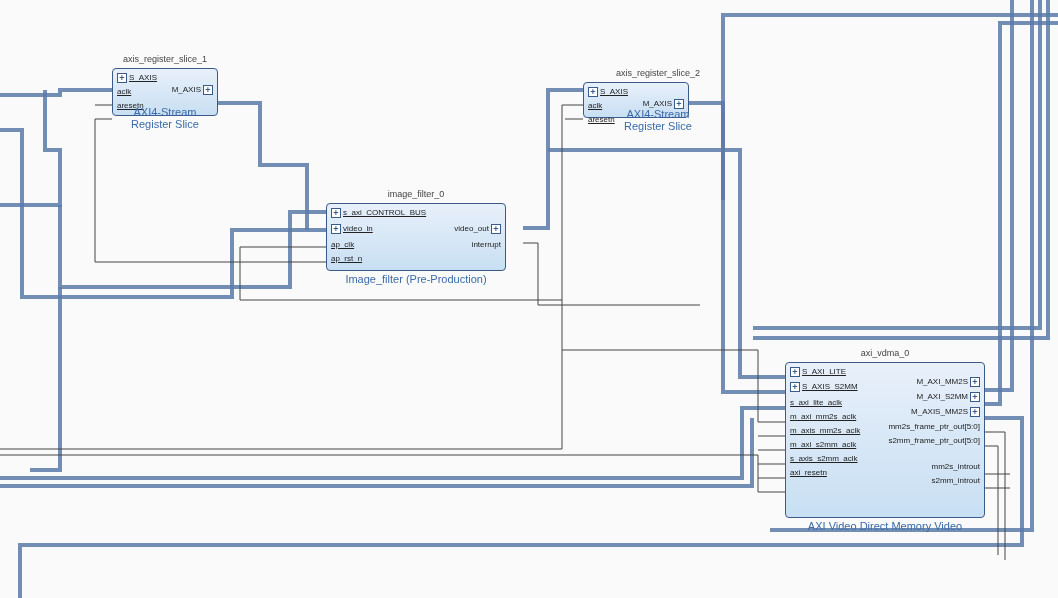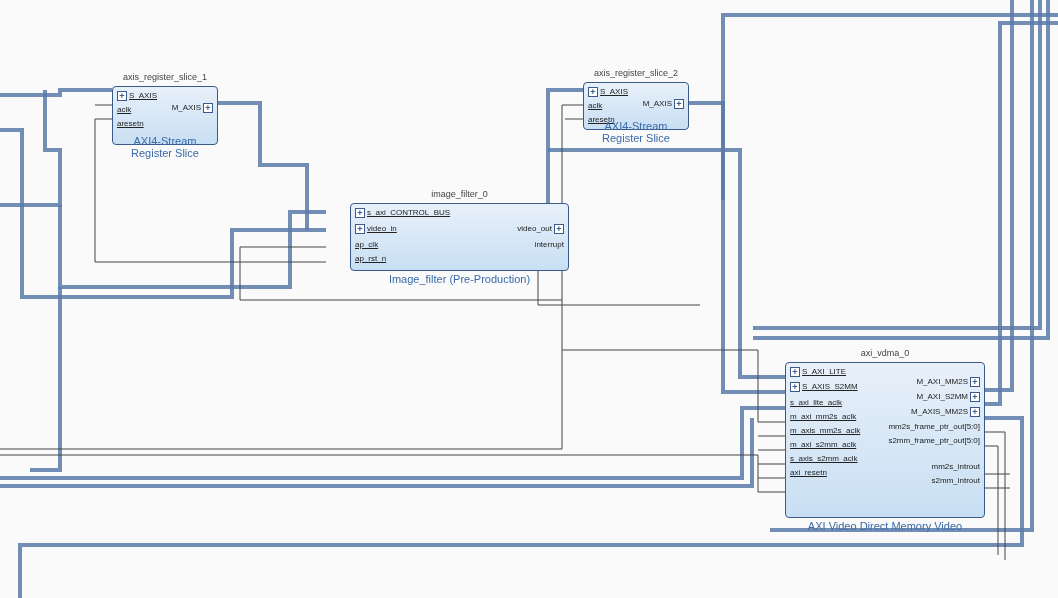--- a/index.html
+++ b/index.html
@@ -120,47 +120,47 @@
     <path class="wire-thin" d="M 95,119 H 112"></path>
     <path class="wire-thin" d="M 95,119 V 262 H 326"></path>
     <path class="wire-thin" d="M 565,119 H 583"></path>
     <path class="wire-thin" d="M 985,432 H 1005 V 560"></path>
     <path class="wire-thin" d="M 985,446 H 998 V 555"></path>
     <path class="wire-thin" d="M 985,474 H 1010"></path>
     <path class="wire-thin" d="M 985,488 H 1010"></path>
     <path class="wire-thin" d="M 523,243 H 538 V 305 H 700"></path>
   </svg>
 
-  <div class="block" style="left:112px; top:86px; width:106px; height:59px;">
+  <div class="block" style="left:112px; top:68px; width:106px; height:48px;">
     <div class="block-title">axis_register_slice_1</div>
     <div class="port port-left" style="top:4px">
       <span class="expand-icon">+</span><span>S_AXIS</span>
     </div>
     <div class="port port-left" style="top:18px">aclk</div>
     <div class="port port-left" style="top:32px">aresetn</div>
     <div class="port port-right" style="top:16px">
       <span>M_AXIS</span><span class="expand-icon expand-icon-r">+</span>
     </div>
     <div class="block-subtitle">AXI4-Stream Register Slice</div>
   </div>
 
-  <div class="block" style="left:583px; top:82px; width:106px; height:48px;">
+  <div class="block" style="left:583px; top:82px; width:106px; height:36px;padding-left:22px;">
     <div class="block-title">axis_register_slice_2</div>
     <div class="port port-left" style="top:4px">
       <span class="expand-icon">+</span><span>S_AXIS</span>
     </div>
     <div class="port port-left" style="top:18px">aclk</div>
     <div class="port port-left" style="top:32px">aresetn</div>
     <div class="port port-right" style="top:16px">
       <span>M_AXIS</span><span class="expand-icon expand-icon-r">+</span>
     </div>
     <div class="block-subtitle">AXI4-Stream Register Slice</div>
   </div>
 
-  <div class="block" style="left:326px; top:203px; width:219px; height:68px;margin-left:24px;">
+  <div class="block" style="left:326px; top:203px; width:180px; height:68px;">
     <div class="block-title">image_filter_0</div>
     <div class="port port-left" style="top:4px">
       <span class="expand-icon">+</span><span>s_axi_CONTROL_BUS</span>
     </div>
     <div class="port port-left" style="top:20px">
       <span class="expand-icon">+</span><span>video_in</span>
     </div>
     <div class="port port-left" style="top:36px">ap_clk</div>
     <div class="port port-left" style="top:50px">ap_rst_n</div>
     <div class="port port-right" style="top:20px">

